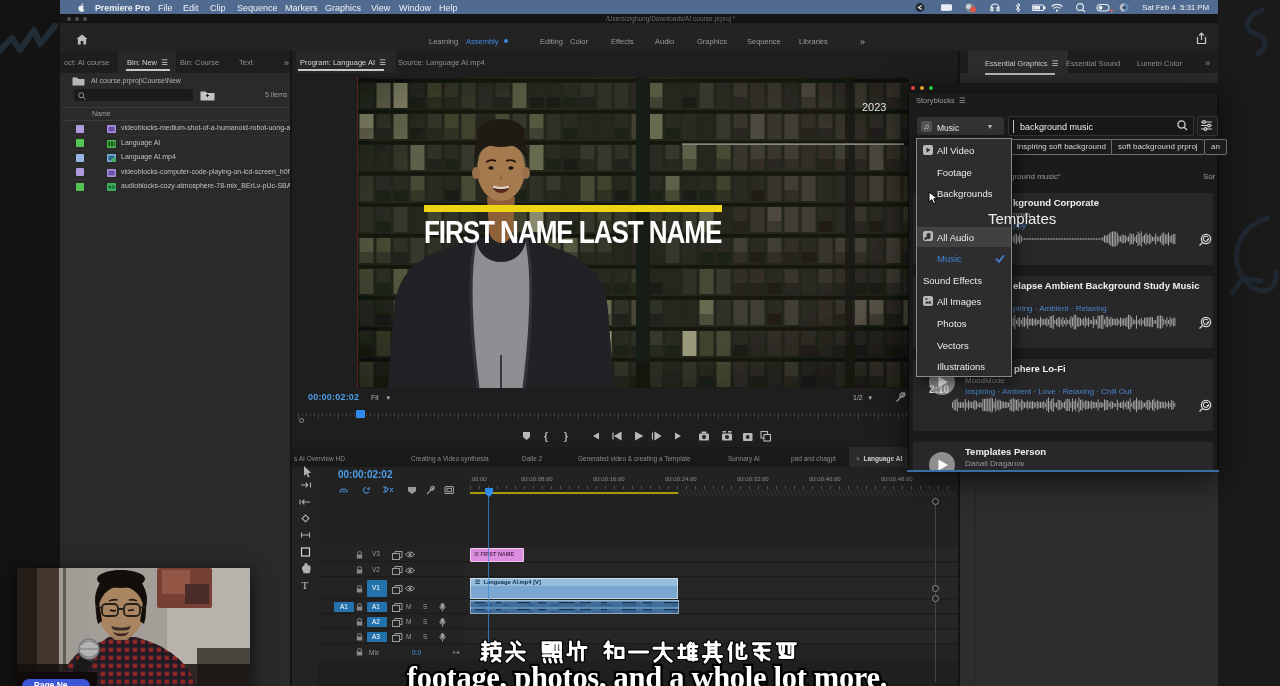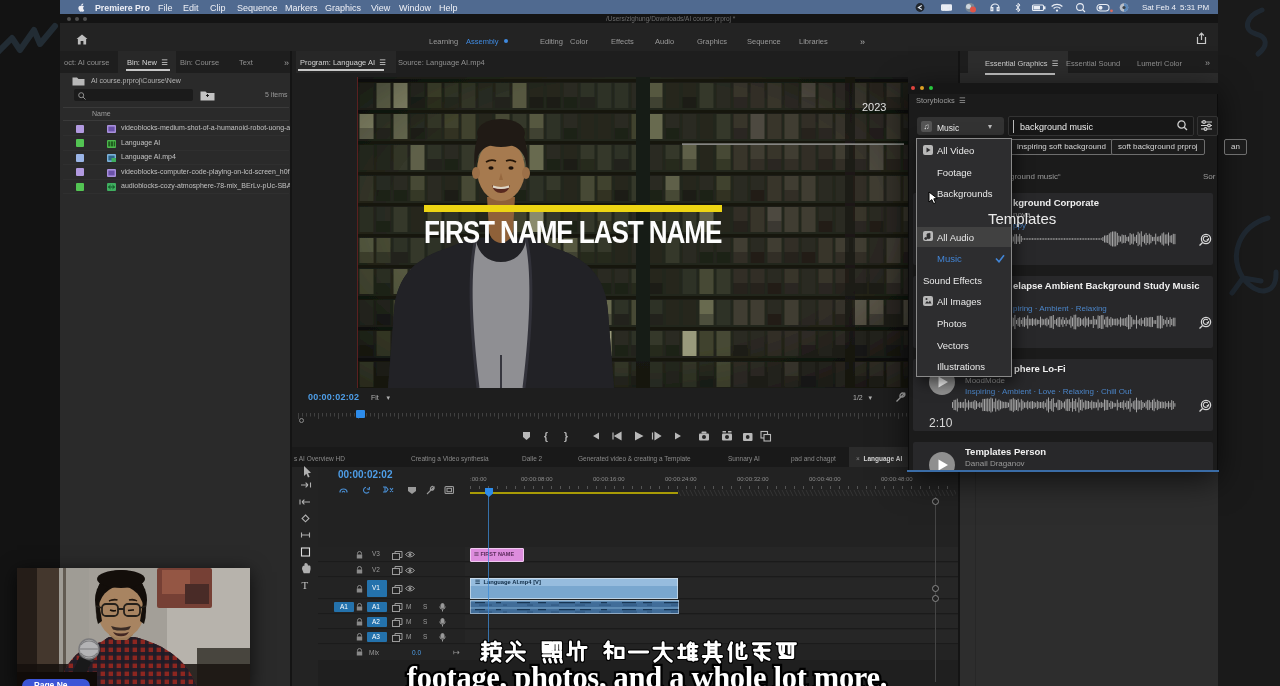--- a/index.html
+++ b/index.html
@@ -1410,21 +1410,21 @@
 <svg class="abs" style="left:1200px;top:119px" width="13" height="13" viewBox="0 0 13 13">
     <g stroke="#cfcfcf" stroke-width="1.2">
       <path d="M1,3 h11 M1,6.5 h11 M1,10 h11"></path>
       <circle cx="4" cy="3" r="1.4" fill="#1c1c1c"></circle>
       <circle cx="9" cy="6.5" r="1.4" fill="#1c1c1c"></circle>
       <circle cx="5.5" cy="10" r="1.4" fill="#1c1c1c"></circle>
     </g>
   </svg>
 <div class="abs" style="left:1010px;top:139px;white-space:nowrap;font-size:8px;color:#d4d4d4;border:1px solid #6e6e6e;border-radius:2px;padding:2px 6px 3px;background:#1c1c1c;">inspiring soft background</div>
 <div class="abs" style="left:1111px;top:139px;white-space:nowrap;font-size:8px;color:#d4d4d4;border:1px solid #6e6e6e;border-radius:2px;padding:2px 6px 3px;background:#1c1c1c;">soft background prproj</div>
-<div class="abs" style="left:1204px;top:139px;white-space:nowrap;font-size:8px;color:#d4d4d4;border:1px solid #6e6e6e;border-radius:2px;padding:2px 6px 3px;background:#1c1c1c;margin-left:20px;">an</div>
+<div class="abs" style="left:1204px;top:139px;white-space:nowrap;font-size:8px;color:#d4d4d4;border:1px solid #6e6e6e;border-radius:2px;padding:2px 6px 3px;background:#1c1c1c;">an</div>
 <div class="abs" style="left:1010px;top:172px;white-space:nowrap;font-size:8px;color:#9a9a9a">ground music“</div>
 <div class="abs" style="left:1203px;top:172px;white-space:nowrap;font-size:8px;color:#9a9a9a">Sor</div>
 <div class="abs" style="left:913px;top:193px;width:300px;height:72px;background:#28282a;border-radius:2px"></div>
 <svg class="abs" style="left:929px;top:203px" width="26" height="26" viewBox="0 0 26 26">
     <circle cx="13" cy="13" r="13" fill="#8f8f8f"></circle>
     <path d="M9.5,7.5 L19,13 L9.5,18.5 Z" fill="#fff"></path>
   </svg>
 <div class="abs" style="left:1013px;top:197px;white-space:nowrap;font-size:9.5px"><b style="color:#f0f0f0">kground Corporate</b></div>
 <div class="abs" style="left:1013px;top:210px;white-space:nowrap;font-size:8px;color:#9a9a9a">nova</div>
 <div class="abs" style="left:1013px;top:221px;white-space:nowrap;font-size:8px;color:#4b85c8">ppy</div>
@@ -1736,21 +1736,21 @@
     </g>
   </svg>
 <div class="abs" style="left:913px;top:359px;width:300px;height:72px;background:#28282a;border-radius:2px"></div>
 <svg class="abs" style="left:929px;top:369px" width="26" height="26" viewBox="0 0 26 26">
     <circle cx="13" cy="13" r="13" fill="#8f8f8f"></circle>
     <path d="M9.5,7.5 L19,13 L9.5,18.5 Z" fill="#fff"></path>
   </svg>
 <div class="abs" style="left:1014px;top:363px;white-space:nowrap;font-size:9.5px"><b style="color:#f0f0f0">phere Lo-Fi</b></div>
 <div class="abs" style="left:965px;top:376px;white-space:nowrap;font-size:8px;color:#9a9a9a">MoodMode</div>
 <div class="abs" style="left:965px;top:387px;white-space:nowrap;font-size:8px;color:#4b85c8">Inspiring · Ambient · Love · Relaxing · Chill Out</div>
-<div class="abs" style="left:929px;top:416px;white-space:nowrap;font-size:12px;color:#d8d8d8;font-weight:normal">2:10</div>
+<div class="abs" style="left:929px;top:384px;white-space:nowrap;font-size:10px;color:#d8d8d8;font-weight:bold">2:10</div>
 <svg class="abs" style="left:952px;top:397px" width="224" height="17">
     <rect x="0.0" y="5.1" width="1.0" height="5.8" fill="#c6c6c6" opacity="0.78"></rect>
     <rect x="1.6" y="2.9" width="1.0" height="10.1" fill="#c6c6c6" opacity="0.78"></rect>
     <rect x="3.2" y="2.7" width="1.0" height="10.6" fill="#c6c6c6" opacity="0.78"></rect>
     <rect x="4.8" y="1.6" width="1.0" height="12.9" fill="#c6c6c6" opacity="0.78"></rect>
     <rect x="6.4" y="5.2" width="1.0" height="5.6" fill="#c6c6c6" opacity="0.78"></rect>
     <rect x="8.0" y="4.9" width="1.0" height="6.2" fill="#c6c6c6" opacity="0.78"></rect>
     <rect x="9.6" y="5.4" width="1.0" height="5.3" fill="#c6c6c6" opacity="0.78"></rect>
     <rect x="11.2" y="4.9" width="1.0" height="6.2" fill="#c6c6c6" opacity="0.78"></rect>
     <rect x="12.8" y="1.9" width="1.0" height="12.1" fill="#c6c6c6" opacity="0.78"></rect>

